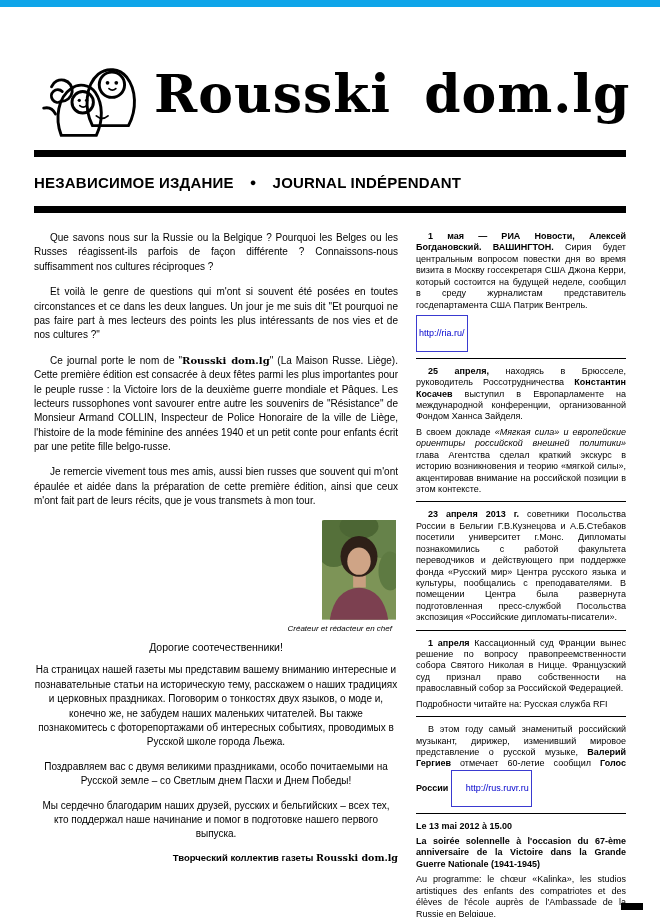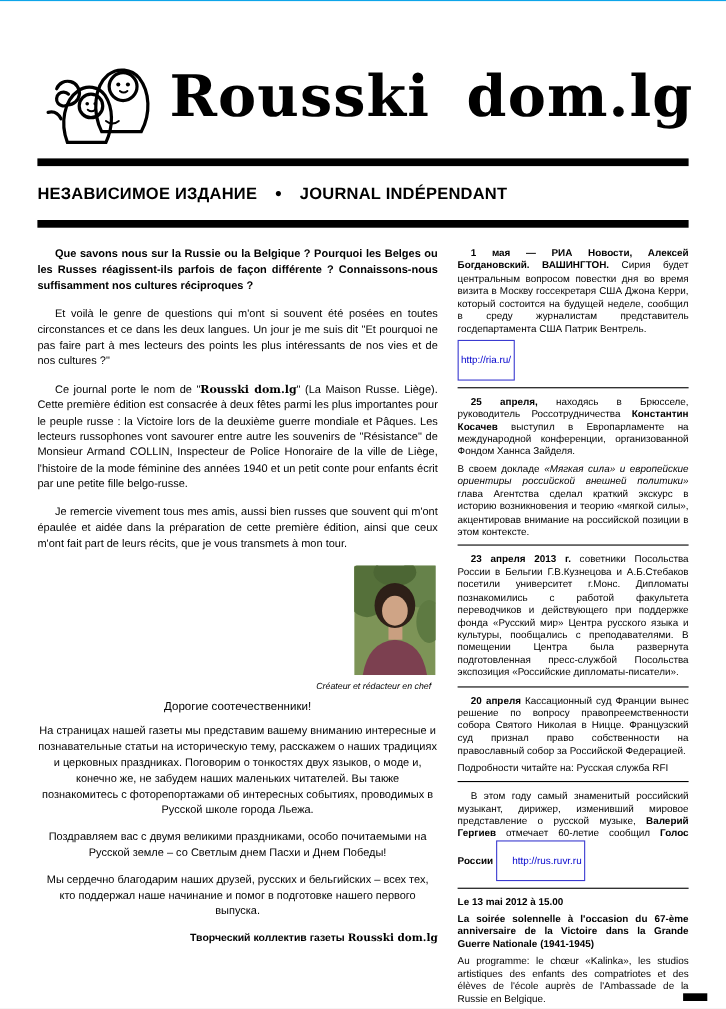--- a/index.html
+++ b/index.html
@@ -1,19 +1,19 @@
 <!DOCTYPE html>
 <html><head>
 <meta charset="utf-8">
 <style>
   html,body { margin:0; padding:0; background:#e8e8e8; }
   .page {
     position:relative; width:660px; height:917px; margin:0 auto;
     background:#ffffff; box-sizing:border-box; overflow:hidden;
-    border-top:1px solid #0ea5e9; color:#000;
+    border-top:7px solid #0ea5e9; color:#000;
     font-family:"Liberation Sans", sans-serif;
   }
   
   .masthead { padding:40px 34px 0 34px; }
   .masthead-row { display:flex; align-items:center; gap:4px; height:94px; }
   .logo { flex:0 0 112px; }
   .logo svg { width:112px; height:94px; display:block; }
   .title {
     margin:0 0 0 4px; font-family:"DejaVu Serif","Liberation Serif",serif;
     font-weight:bold; font-size:52px; letter-spacing:1px; word-spacing:14px;
@@ -24,21 +24,21 @@
     text-align:left; font-weight:bold; font-size:15px;
     padding:17px 0 6px 0; letter-spacing:0.2px;
   }
   .subtitle .dot { margin:0 16px; font-size:11px; vertical-align:2px; }
   
   .columns { display:flex; gap:18px; padding:18px 34px 0 34px; }
   .col-left { flex:0 0 364px; width:364px; }
   .col-right { flex:1; min-width:0; }
   
   .fr { font-size:10px; line-height:1.44; text-align:justify; text-indent:16px; margin:0 0 11px 0; }
-  .fr.bold { font-weight:bold; }
+  .fr.bold { font-weight:normal; }
   .brand { font-family:"DejaVu Serif","Liberation Serif",serif; font-weight:bold; }
   .photo-wrap { margin:1px 2px 7px 0; text-align:right; }
   .photo { width:74px; height:100px; display:inline-block; }
   figure { margin:0; }
   figcaption { font-size:8px; font-style:italic; line-height:1.35; padding-right:4px; }
   .cap-name { display:block; font-weight:bold; }
   .cap-role { display:block; }
   .ru-head { text-align:center; font-weight:normal; font-size:10.5px; margin:2px 0 10px 0; }
   .ru { text-align:center; font-size:10px; line-height:1.44; margin:0 0 10px 0; }
   .signature { text-align:right; font-size:9.5px; font-weight:bold; margin:8px 0 0 0; }
@@ -141,21 +141,21 @@
         <p><span>В своем докладе </span><span class="quote-it">«Мягкая сила» и европейские ориентиры российской внешней политики»</span><span> глава Агентства сделал краткий экскурс в историю возникновения и теорию «мягкой силы», акцентировав внимание на российской позиции в этом контексте.</span></p>
       </div>
       <hr class="sep">
 
       <div>
         <p class="indent"><b>23 апреля 2013 г.</b><span> советники Посольства России в Бельгии Г.В.Кузнецова и А.Б.Стебаков посетили университет г.Монс. Дипломаты познакомились с работой факультета переводчиков и действующего при поддержке фонда «Русский мир» Центра русского языка и культуры, пообщались с преподавателями. В помещении Центра была развернута подготовленная пресс-службой Посольства экспозиция «Российские дипломаты-писатели».</span></p>
       </div>
       <hr class="sep">
 
       <div>
-        <p class="indent"><b>20 апреля</b><span> Кассационный суд Франции вынес решение по вопросу правопреемственности собора Святого Николая в Ницце. Французский суд признал право собственности на православный собор за Российской Федерацией.</span></p>
+        <p class="indent"><b>1 апреля</b><span> Кассационный суд Франции вынес решение по вопросу правопреемственности собора Святого Николая в Ницце. Французский суд признал право собственности на православный собор за Российской Федерацией.</span></p>
         <p>Подробности читайте на: Русская служба RFI</p>
       </div>
       <hr class="sep">
 
       <div>
         <p class="indent"><span>В этом году самый знаменитый российский музыкант, дирижер, изменивший мировое представление о русской музыке, </span><b>Валерий Гергиев</b><span> отмечает 60-летие сообщил </span><b>Голос России </b><a class="linkbox">http://rus.ruvr.ru</a></p>
       </div>
       <hr class="sep">
 
       <div>

